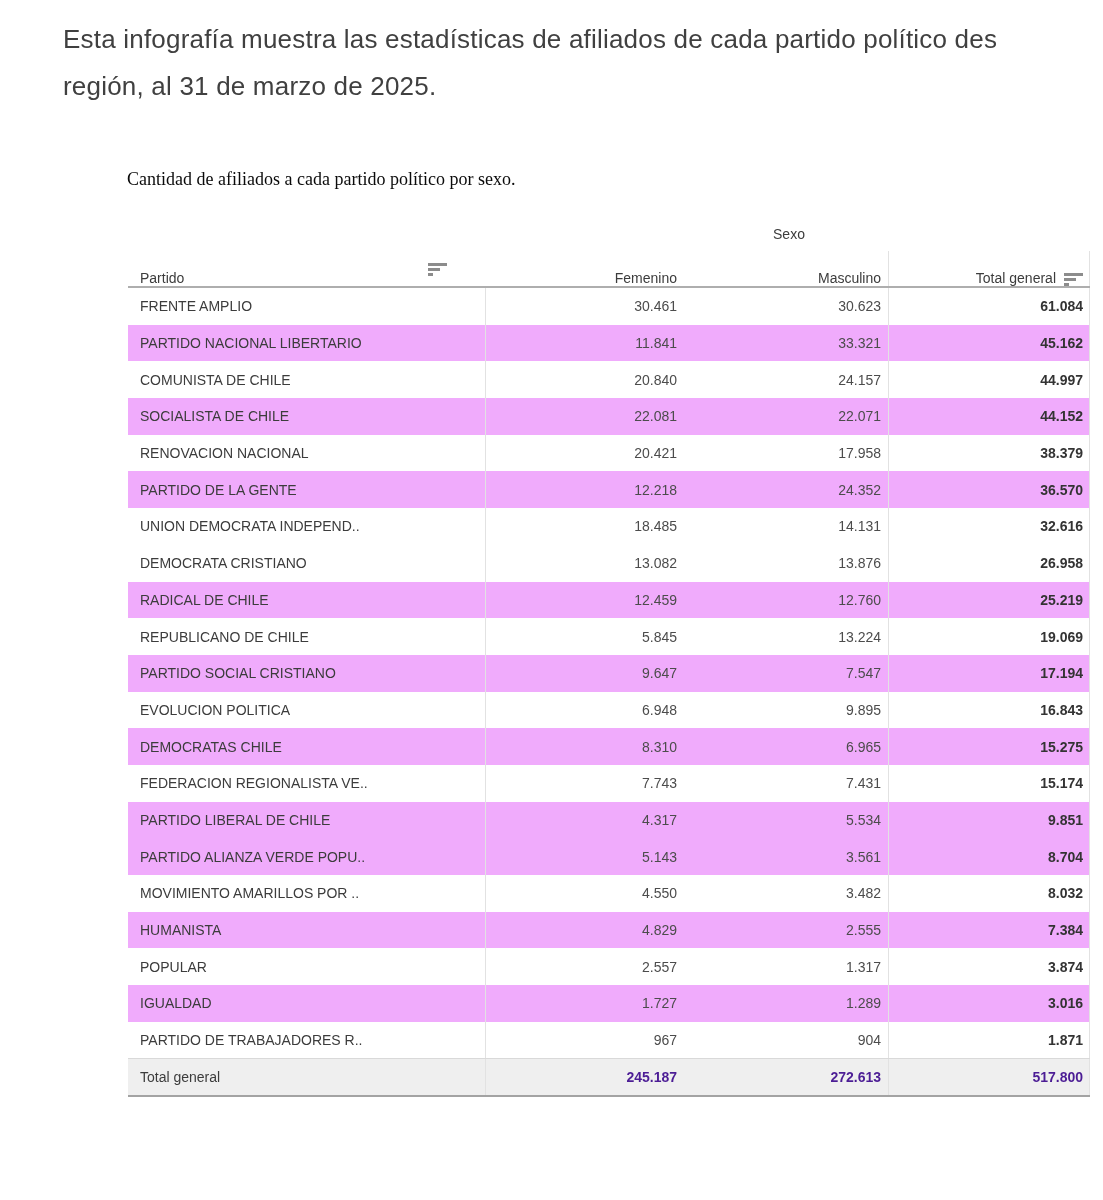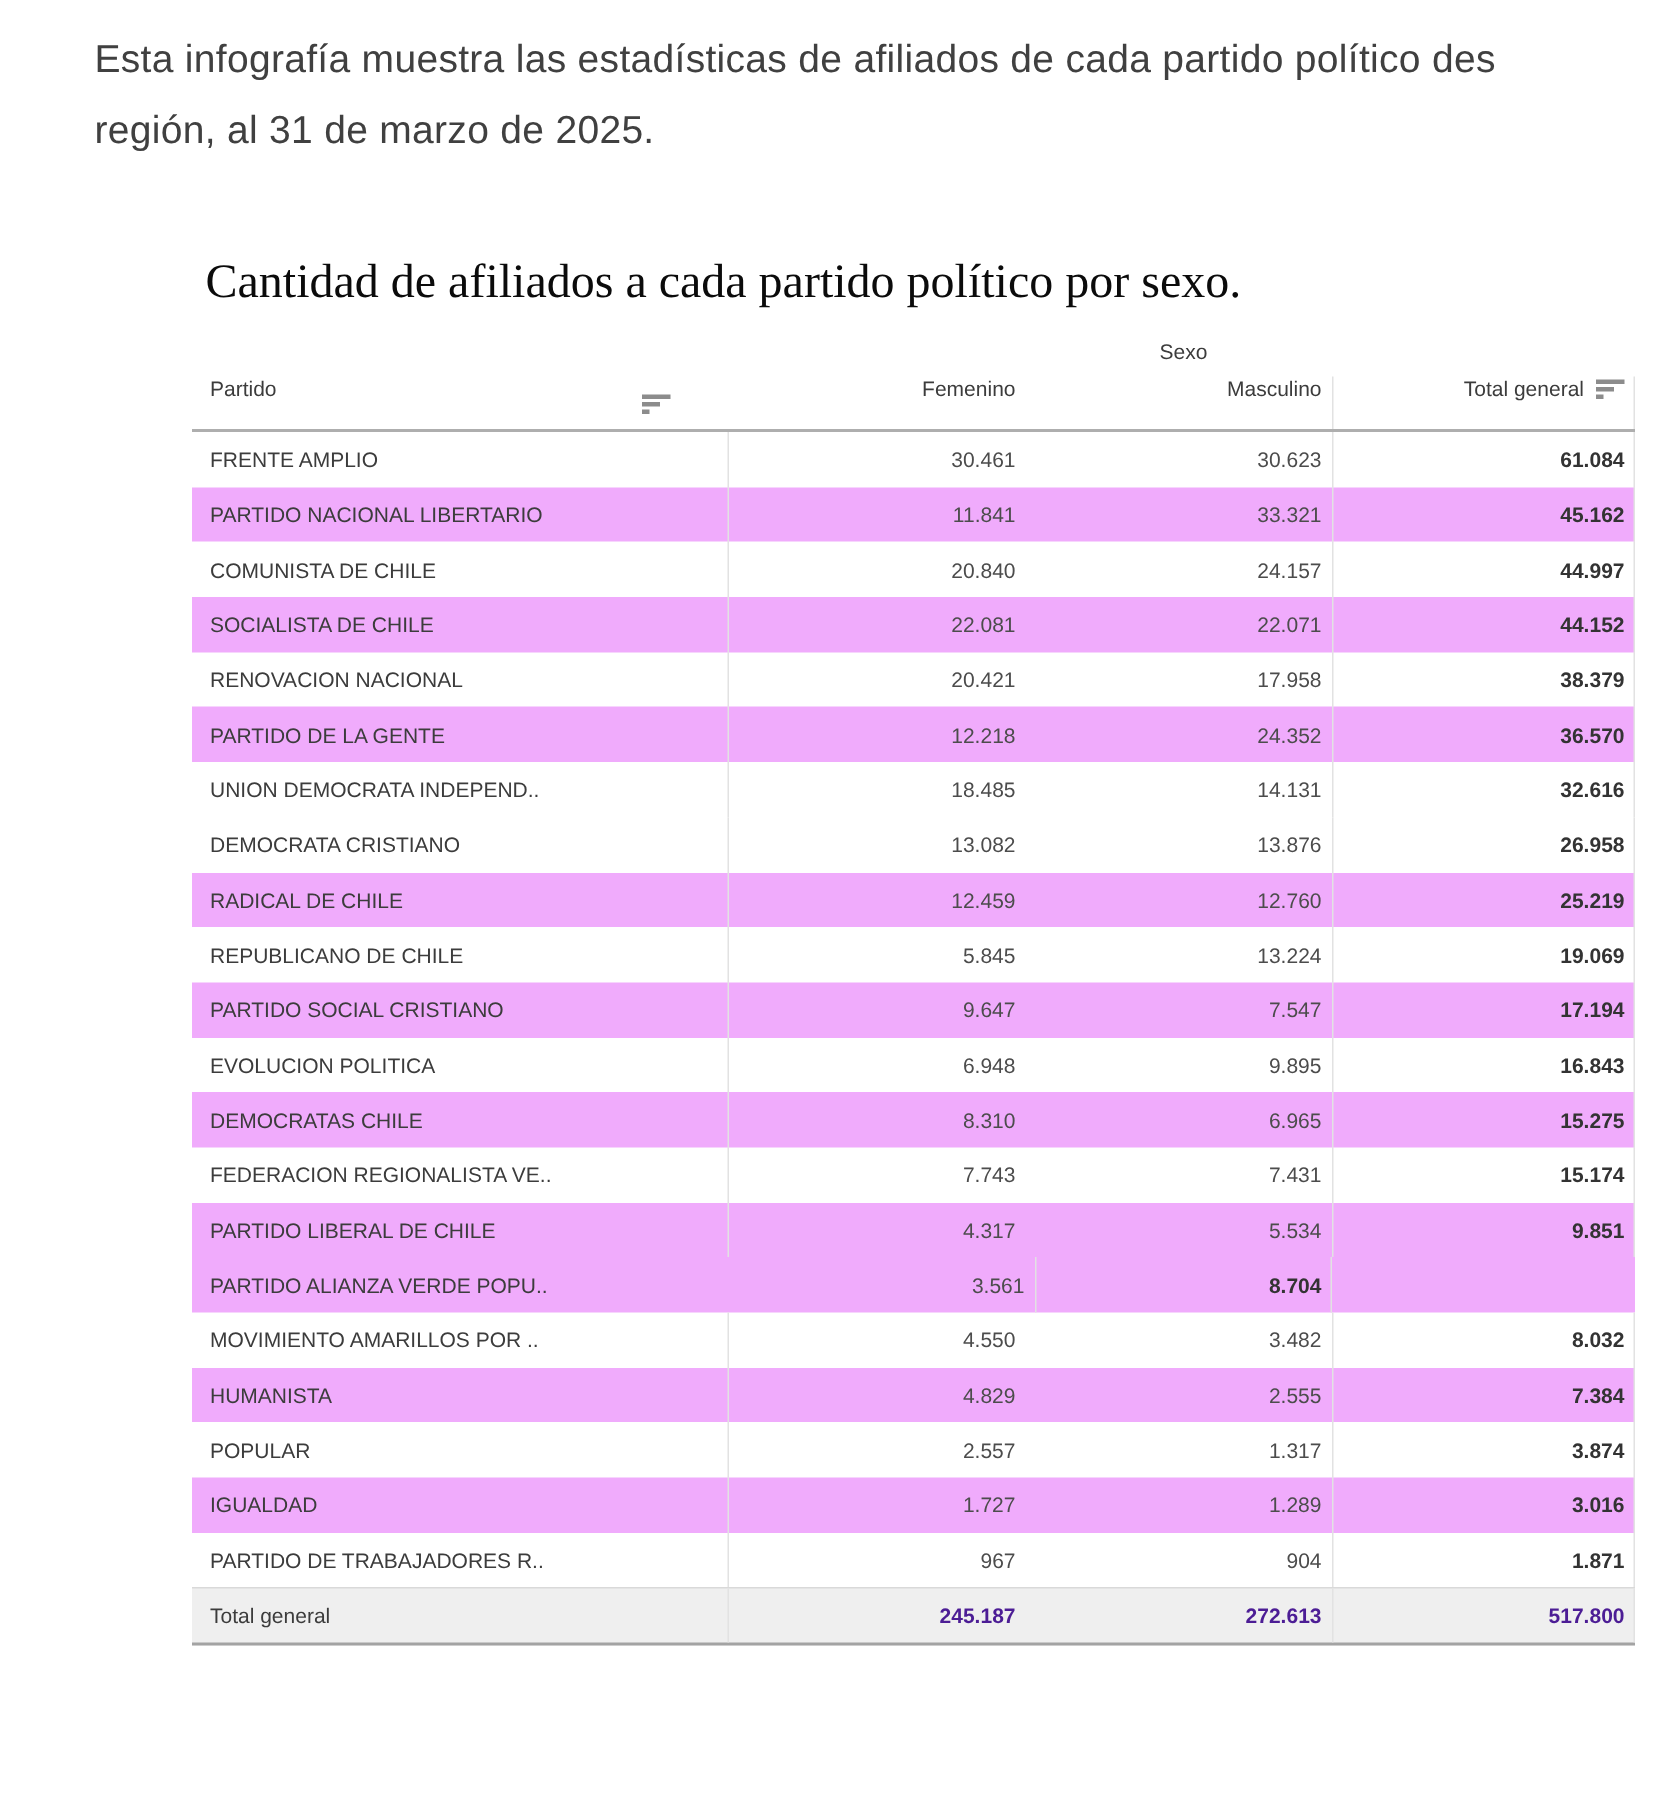--- a/index.html
+++ b/index.html
@@ -9,36 +9,36 @@
     overflow:hidden;
     position:relative;
     font-family:"Liberation Sans", sans-serif;
   }
   .intro {
     position:absolute; left:63px; top:16px; width:1300px;
     font-size:26px; line-height:47px; color:#404040; letter-spacing:0.2px;
     white-space:nowrap;
   }
   .viz-title {
-    position:absolute; left:137px; top:169px;
+    position:absolute; left:127px; top:169px;
     font-family:"Liberation Serif", serif;
-    font-size:32px; color:#0b0b0b; white-space:nowrap;
+    font-size:18px; color:#0b0b0b; white-space:nowrap;
   }
   .tbl {
     position:absolute; left:128px; top:218px; width:962px;
     font-size:14px; color:#3c3c3c;
   }
   .sexo-row { position:relative; height:33px; }
   .sexo-label {
     position:absolute; left:562px; width:198px; top:0;
     text-align:center; line-height:33px; color:#3c3c3c;
   }
   .grid { display:grid; grid-template-columns:357px 205px 198px 202px; }
   .hrow { height:37px; border-bottom:2px solid #aeaeae; }
-  .hcell { display:flex; align-items:flex-start; }
+  .hcell { display:flex; align-items:flex-end; }
   .hcell.partido { padding-left:12px; position:relative; }
   .num { justify-content:flex-end; text-align:right; }
   .hcell.femenino, .cell.femenino { padding-right:13px; }
   .hcell.masculino, .cell.masculino { padding-right:7px; }
   .hcell.totalcol, .cell.totalcol { padding-right:6px; }
   .cell.femenino { border-left:1px solid #e2e2e2; }
   .hcell.totalcol, .cell.totalcol { border-left:1px solid #e2e2e2; border-right:1px solid #e2e2e2; }
   .trow { height:36.7px; }
   .trow.striped { background:#f0abfc; }
   .cell { display:flex; align-items:center; }
@@ -183,20 +183,21 @@
         <div class="cell num totalcol">15.174</div>
       </div>
       <div class="grid trow striped">
         <div class="cell partido">PARTIDO LIBERAL DE CHILE</div>
         <div class="cell num femenino">4.317</div>
         <div class="cell num masculino">5.534</div>
         <div class="cell num totalcol">9.851</div>
       </div>
       <div class="grid trow striped">
         <div class="cell partido">PARTIDO ALIANZA VERDE POPU..</div>
+        <div class="cell num femenino">5.143</div>
         <div class="cell num masculino">3.561</div>
         <div class="cell num totalcol">8.704</div>
       </div>
       <div class="grid trow">
         <div class="cell partido">MOVIMIENTO AMARILLOS POR ..</div>
         <div class="cell num femenino">4.550</div>
         <div class="cell num masculino">3.482</div>
         <div class="cell num totalcol">8.032</div>
       </div>
       <div class="grid trow striped">

